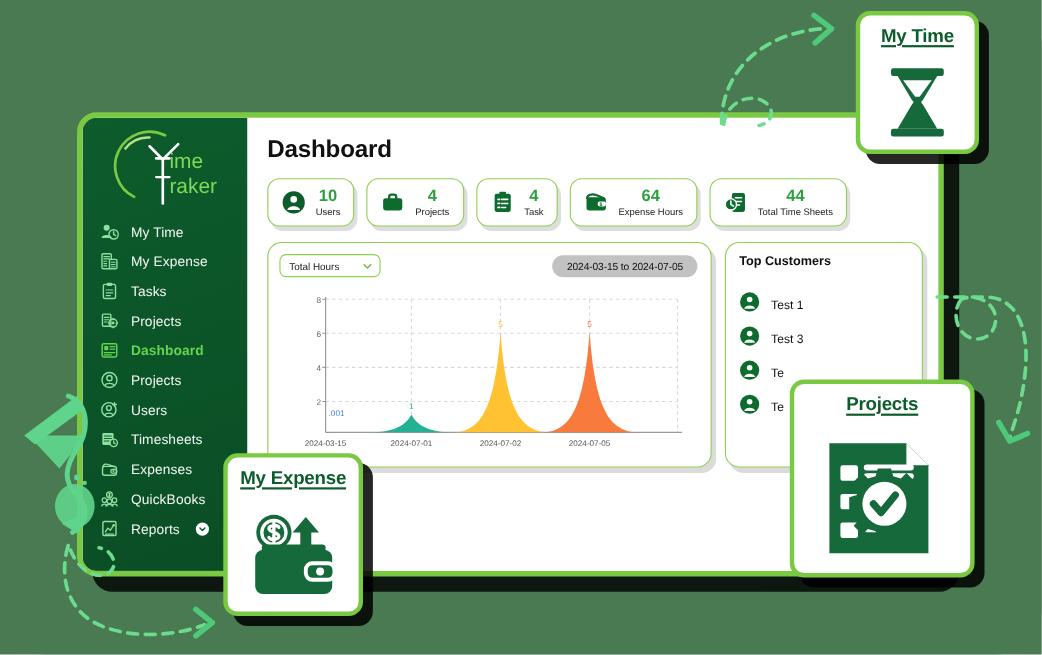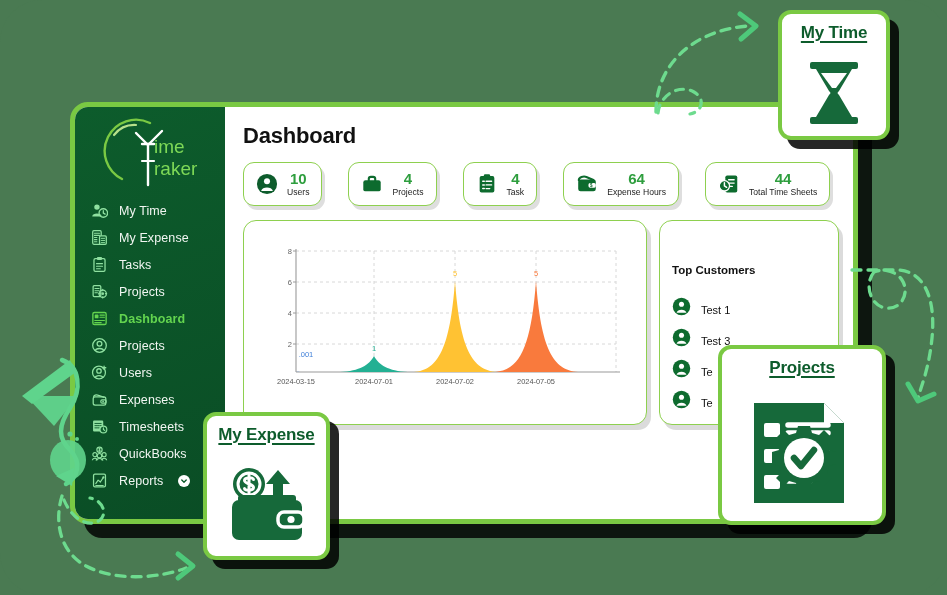--- a/index.html
+++ b/index.html
@@ -76,21 +76,21 @@
     padding:16px 14px 10px 18px;
     position:relative;
     overflow:hidden;
   }
   .page-title {
     font-size:22px; font-weight:bold; color:#111; letter-spacing:-.2px;
     margin-bottom:13px;
   }
 
   
-  .stats { display:flex; gap:26px; }
+  .stats { display:flex; gap:11px; }
   .stat {
     height:44px;
     background:#fff;
     border:1.6px solid #8ed04f;
     border-radius:11px;
     display:flex; align-items:center;
     padding:0 12px; gap:9px;
     box-shadow:3px 4px 0 rgba(0,0,0,0.13);
   }
   .stat .sicon { width:22px;height:22px;flex:0 0 22px; }
@@ -132,21 +132,21 @@
 
   .cust-card {
     flex:0 0 180px;
     height:205px;
     border:1.8px solid #8ed04f;
     border-radius:13px;
     background:#fff;
     box-shadow:4px 5px 0 rgba(0,0,0,0.14);
     padding:11px 0 0 12px;
   }
-  .cust-title { font-size:11.5px; font-weight:bold; color:#111; margin-bottom:9px;margin-top:32px; }
+  .cust-title { font-size:11.5px; font-weight:bold; color:#111; margin-bottom:9px; }
   .cust-row { display:flex;align-items:flex-end;gap:10px;height:31px; }
   .cust-row .cav { width:19px;height:19px;flex:0 0 19px; }
   .cust-row .cname { font-size:11px; color:#111; }
 
   
   .float {
     position:absolute;
     background:#fff;
     border:4px solid #7ac943;
     border-radius:13px;
@@ -298,36 +298,36 @@
             <circle cx="9.4" cy="10" r="7.6" fill="none" stroke="#8fe0a0" stroke-width="1.5"></circle>
             <circle cx="9.4" cy="8.2" r="2.6" fill="none" stroke="#8fe0a0" stroke-width="1.5"></circle>
             <path d="M4.8 16.2 C5.4 12.8 13.4 12.8 14 16.2" fill="none" stroke="#8fe0a0" stroke-width="1.5"></path>
             <path d="M15.4 2.4v4M13.4 4.4h4" stroke="#8fe0a0" stroke-width="1.5" stroke-linecap="round"></path>
           </svg>
           <span class="lbl">Users</span>
         </div>
 
         <div class="nav-item">
           <svg class="ico" viewBox="0 0 20 20">
+            <rect x="2.4" y="3" width="12" height="13" rx="1.3" fill="#8fe0a0"></rect>
+            <path d="M4.6 6.4h7.4M4.6 9h2M7.6 9h2M10.6 9h1.4M4.6 11.6h2M7.6 11.6h2" stroke="#0d5c2c" stroke-width="1.1" stroke-linecap="round"></path>
+            <circle cx="14.6" cy="13.6" r="4" fill="#0d5c2c" stroke="#8fe0a0" stroke-width="1.4"></circle>
+            <path d="M14.6 11.4v2.2l1.6 1" stroke="#8fe0a0" stroke-width="1.3" fill="none" stroke-linecap="round"></path>
+          </svg>
+          <span class="lbl">Timesheets</span>
+        </div>
+
+        <div class="nav-item">
+          <svg class="ico" viewBox="0 0 20 20">
             <path d="M3 7.4 C3 5 6 4 9 5.2 L15.4 7.4" fill="none" stroke="#8fe0a0" stroke-width="1.5" stroke-linecap="round"></path>
             <rect x="2.6" y="7" width="14.8" height="9.6" rx="2.2" fill="none" stroke="#8fe0a0" stroke-width="1.5"></rect>
             <rect x="11.6" y="10.4" width="6.2" height="3.8" rx="1.4" fill="none" stroke="#8fe0a0" stroke-width="1.4"></rect>
             <circle cx="14.2" cy="12.3" r="1" fill="#8fe0a0"></circle>
           </svg>
           <span class="lbl">Expenses</span>
-        </div>
-
-        <div class="nav-item">
-          <svg class="ico" viewBox="0 0 20 20">
-            <rect x="2.4" y="3" width="12" height="13" rx="1.3" fill="#8fe0a0"></rect>
-            <path d="M4.6 6.4h7.4M4.6 9h2M7.6 9h2M10.6 9h1.4M4.6 11.6h2M7.6 11.6h2" stroke="#0d5c2c" stroke-width="1.1" stroke-linecap="round"></path>
-            <circle cx="14.6" cy="13.6" r="4" fill="#0d5c2c" stroke="#8fe0a0" stroke-width="1.4"></circle>
-            <path d="M14.6 11.4v2.2l1.6 1" stroke="#8fe0a0" stroke-width="1.3" fill="none" stroke-linecap="round"></path>
-          </svg>
-          <span class="lbl">Timesheets</span>
         </div>
 
         <div class="nav-item">
           <svg class="ico" viewBox="0 0 20 20">
             <circle cx="10" cy="5.6" r="3.1" fill="none" stroke="#8fe0a0" stroke-width="1.4"></circle>
             <path d="M10 4v3.4M8.9 4.5h2.2M8.9 6.9h2.2" stroke="#8fe0a0" stroke-width="1.1" stroke-linecap="round"></path>
             <circle cx="4.6" cy="11.4" r="2.4" fill="none" stroke="#8fe0a0" stroke-width="1.3"></circle>
             <circle cx="15.4" cy="11.4" r="2.4" fill="none" stroke="#8fe0a0" stroke-width="1.3"></circle>
             <circle cx="10" cy="12.6" r="2.6" fill="none" stroke="#8fe0a0" stroke-width="1.3"></circle>
             <path d="M1.6 18 C2 14.8 7.2 14.8 7.6 18 M12.4 18 C12.8 14.8 18 14.8 18.4 18 M6 18.4 C6.5 15 13.5 15 14 18.4" fill="none" stroke="#8fe0a0" stroke-width="1.3"></path>
@@ -418,20 +418,29 @@
             <span class="snum">44</span>
             <span class="slab">Total Time Sheets</span>
           </div>
         </div>
 
       </div>
 
       <div class="lower">
 
         <div class="chart-card">
+          <div class="chart-head">
+            <div class="select">
+              <span>Total Hours</span>
+              <svg width="10" height="10" viewBox="0 0 12 12">
+                <path d="M2.4 4.4 L6 8 L9.6 4.4" fill="none" stroke="#6fb93f" stroke-width="1.5" stroke-linecap="round" stroke-linejoin="round"></path>
+              </svg>
+            </div>
+            <div class="daterange">2024-03-15 to 2024-07-05</div>
+          </div>
 
           <div class="plot">
             <svg width="378" height="152" viewBox="0 0 378 152">
 
               <g stroke="#d8d8d8" stroke-width="1" stroke-dasharray="3 3">
                 <line x1="42" y1="12" x2="362" y2="12"></line>
                 <line x1="42" y1="43" x2="362" y2="43"></line>
                 <line x1="42" y1="74" x2="362" y2="74"></line>
                 <line x1="42" y1="105" x2="362" y2="105"></line>
                 <line x1="120" y1="12" x2="120" y2="133"></line>

